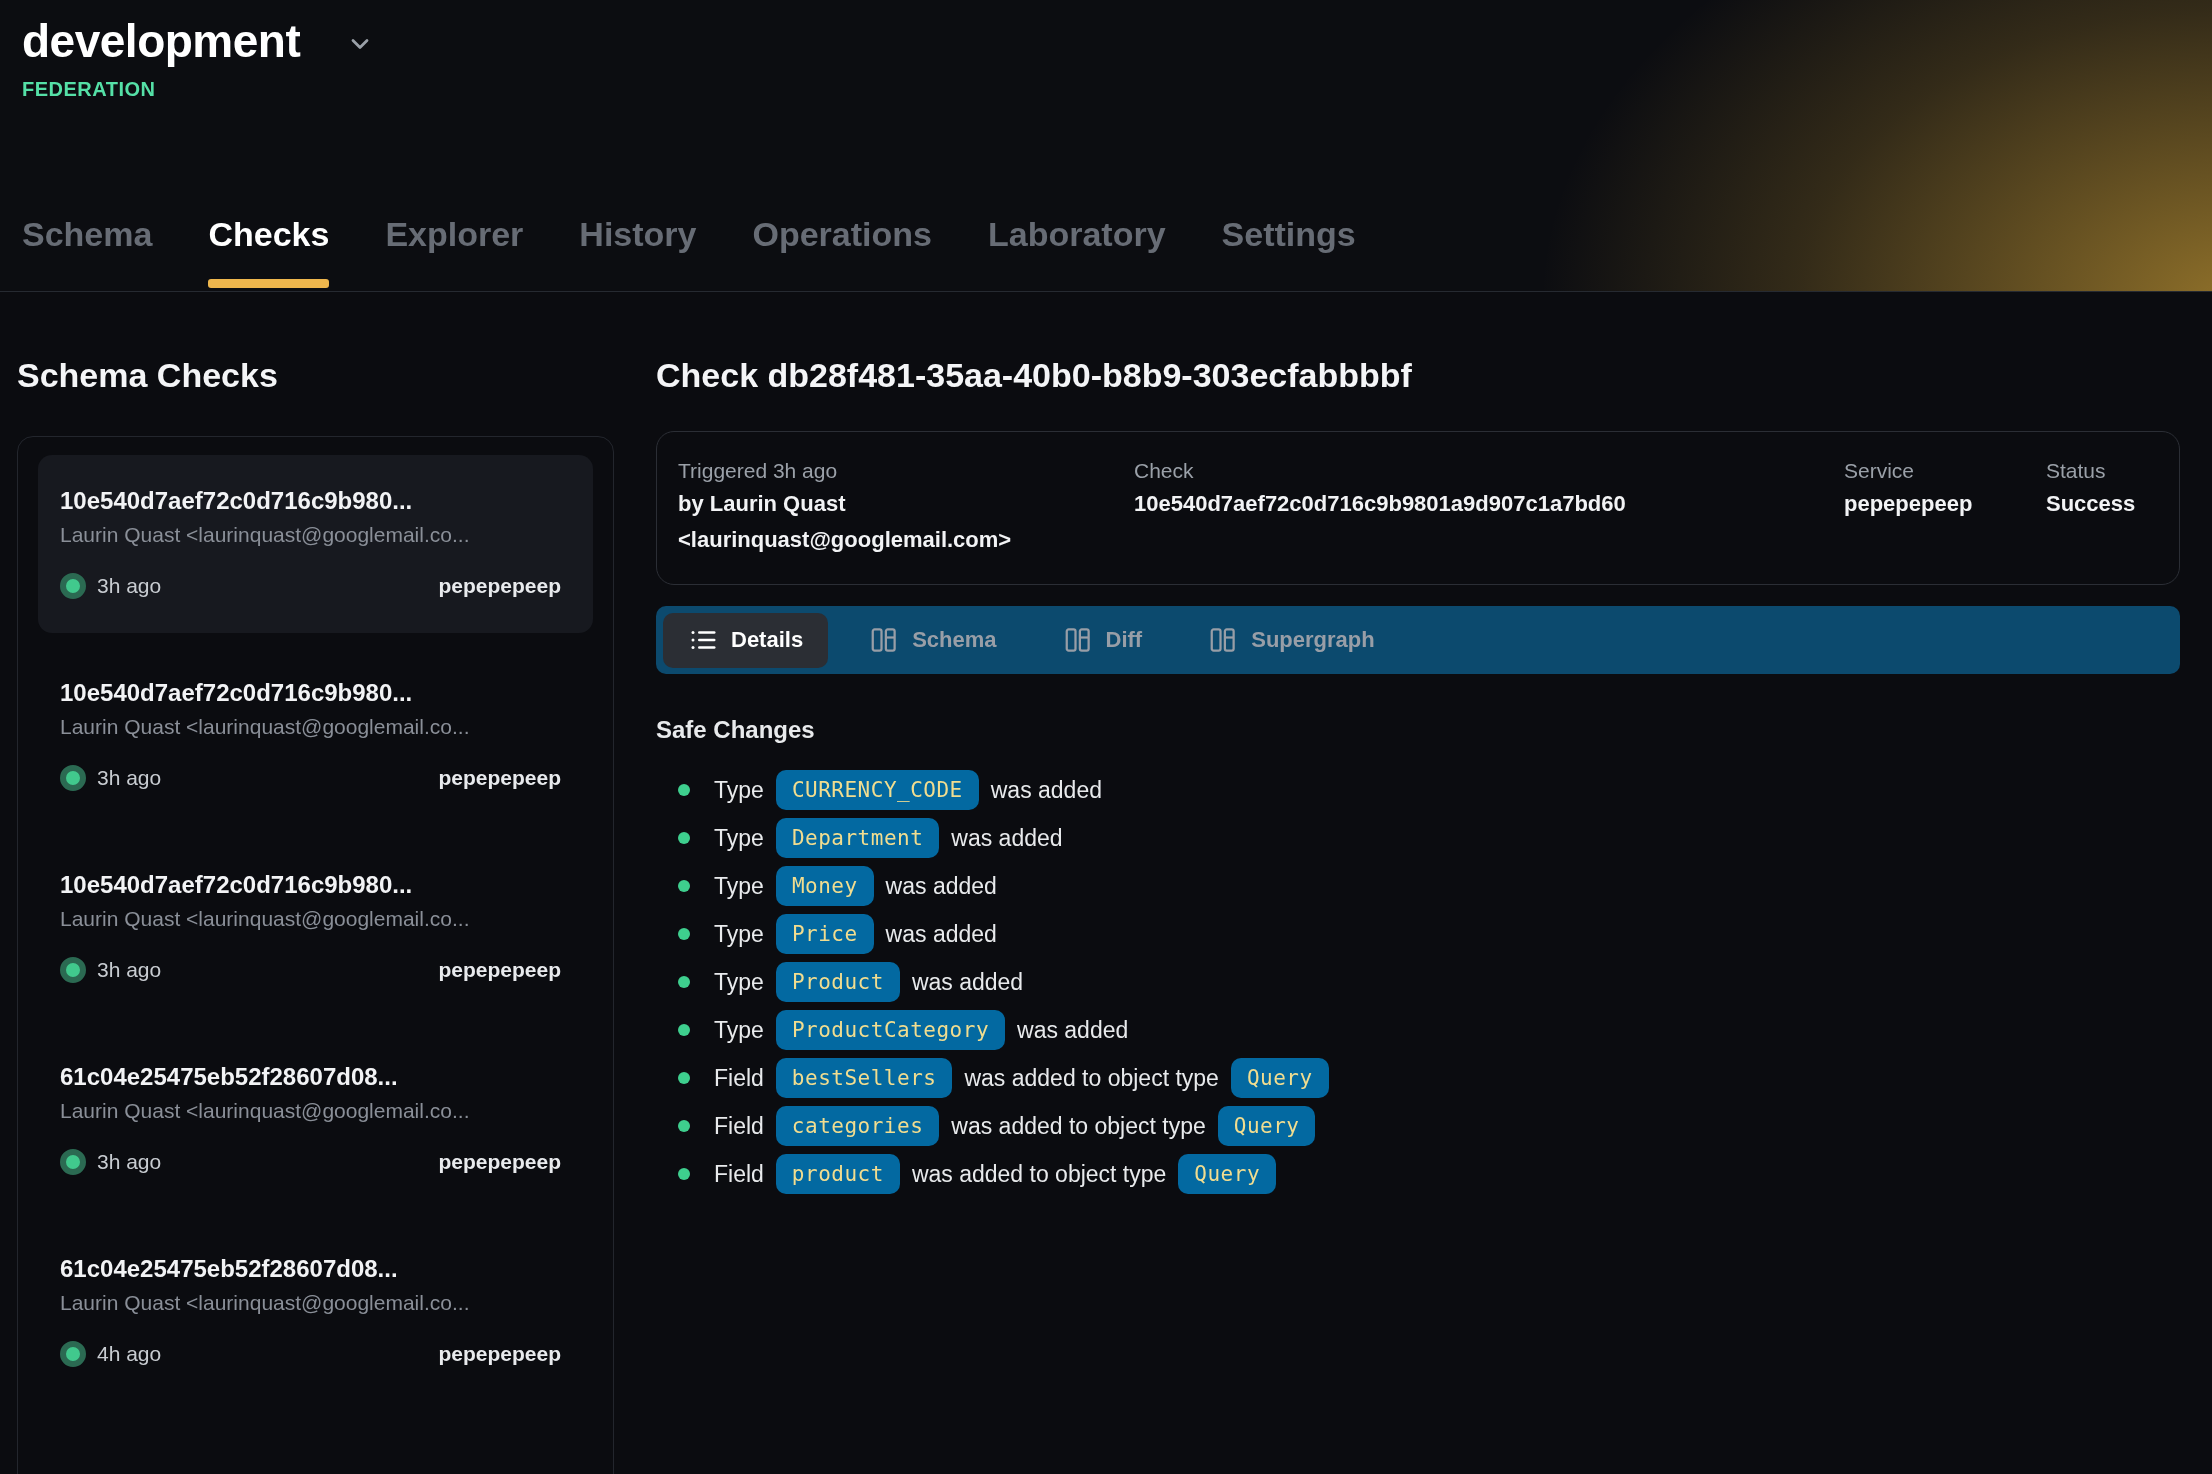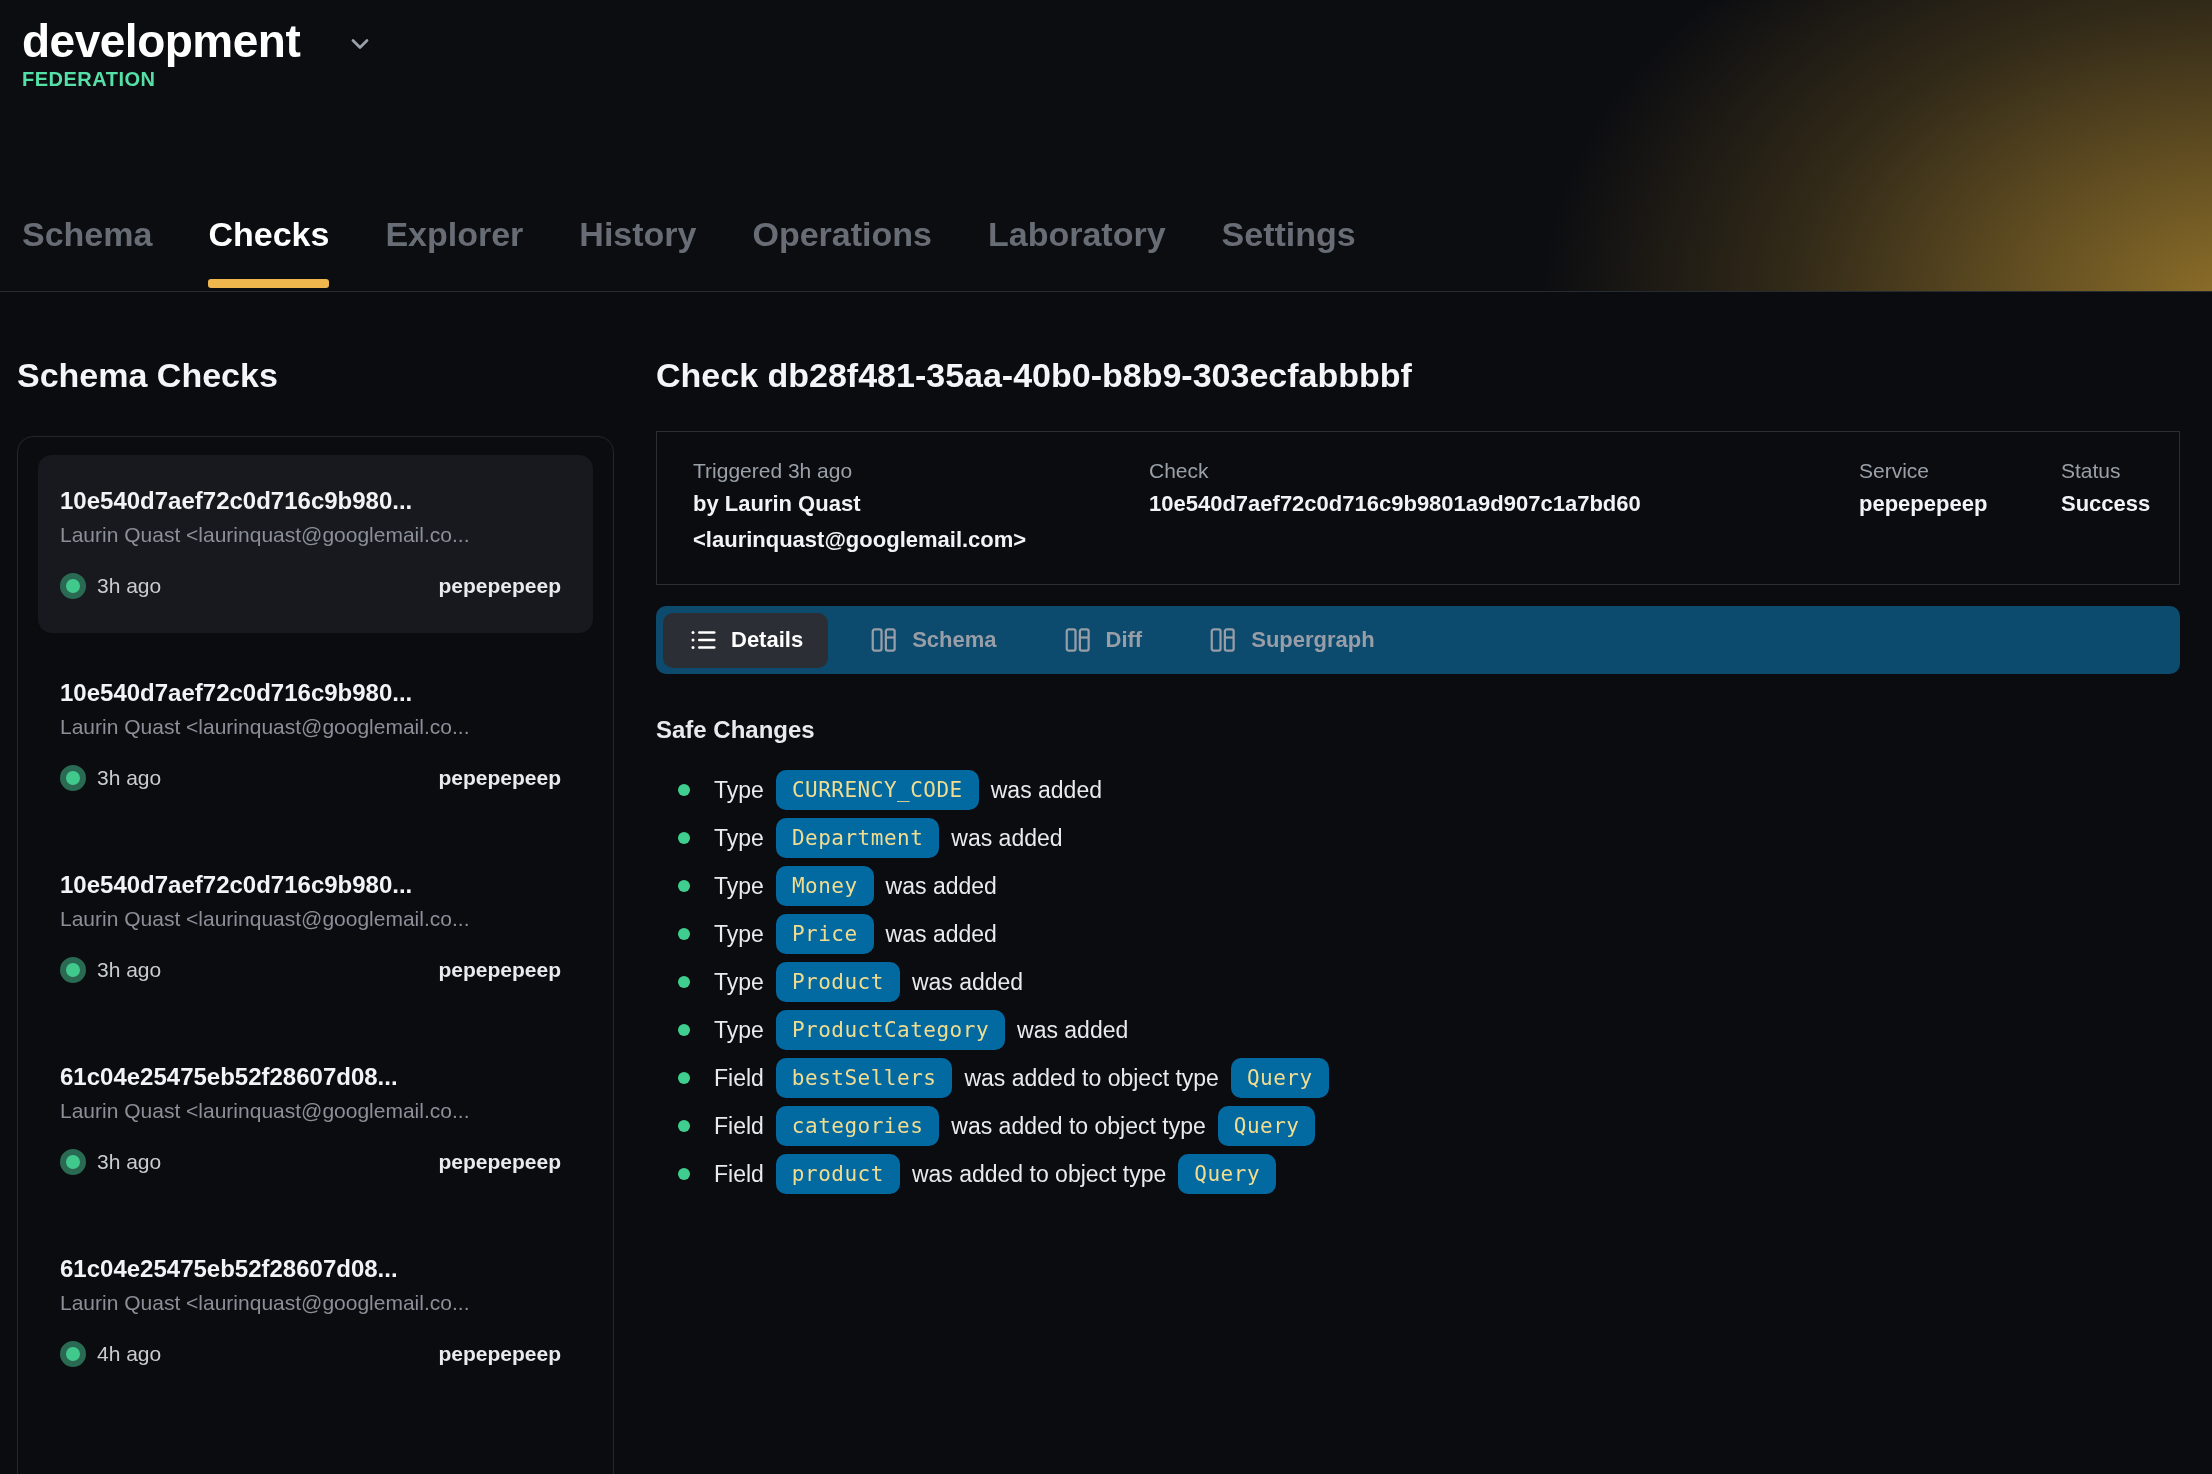--- a/index.html
+++ b/index.html
@@ -20,21 +20,21 @@
       radial-gradient(950px 640px at 101% 104%, rgba(230,178,58,0.60), rgba(230,178,58,0.18) 46%, rgba(230,178,58,0) 73%),
       #0c0d11;
     border-bottom:1px solid #262a31;
   }
   .title-row { display:flex; align-items:center; gap:46px;text-align:right; }
   .project-title {
     font-size:46px; font-weight:800; letter-spacing:-0.5px; color:#ffffff;
   }
   .chevron-btn { background:none; border:none; cursor:pointer; color:#9aa0a8; display:flex; align-items:center; margin-top:8px; }
   .project-type {
-    font-size:20px; font-weight:700; letter-spacing:0.5px;
+    margin-top:10px; font-size:20px; font-weight:700; letter-spacing:0.5px;
     color:#55e0a7;
   }
   .main-nav {
     position:absolute; left:22px; right:0; bottom:0;
     display:flex; gap:56px;
   }
   .nav-tab {
     position:relative; cursor:pointer;
     font-size:34px; font-weight:700; color:#676c75;
     padding-bottom:36px; line-height:1.2;
@@ -73,22 +73,22 @@
     width:26px; height:26px; border-radius:50%;
     background:#41c98d; border:6px solid #2b6a52; flex:none;
   }
   .check-time { margin-left:11px; font-size:21px; color:#c8ccd1; }
   .check-service { margin-left:auto; font-size:21px; font-weight:700; color:#e8eaed; }
 
   
   .detail { width:1524px; margin-left:42px; flex:none; }
   .detail-title { margin-top:64px; font-size:34px; font-weight:800; color:#f4f5f7; }
   .info-box {
-    margin-top:36px; border:1px solid #2b2e35; border-radius:0;
-    padding:24px 0 26px 36px; display:grid;
+    margin-top:36px; border:1px solid #2b2e35; border-radius:18px;
+    padding:24px 0 26px 21px; display:grid;
     grid-template-columns:456px 710px 202px 1fr;
   }
   .info-label { font-size:21px; color:#9aa0a8; line-height:30px; }
   .info-line { font-size:22px; color:#f2f3f5; line-height:36px; }
   .info-line.strong { font-weight:700; }
 
   .detail-tabs {
     margin-top:21px; height:68px; background:#0c4a6e; border-radius:10px;
     display:flex; align-items:center; padding:0 7px; gap:16px;
   }

